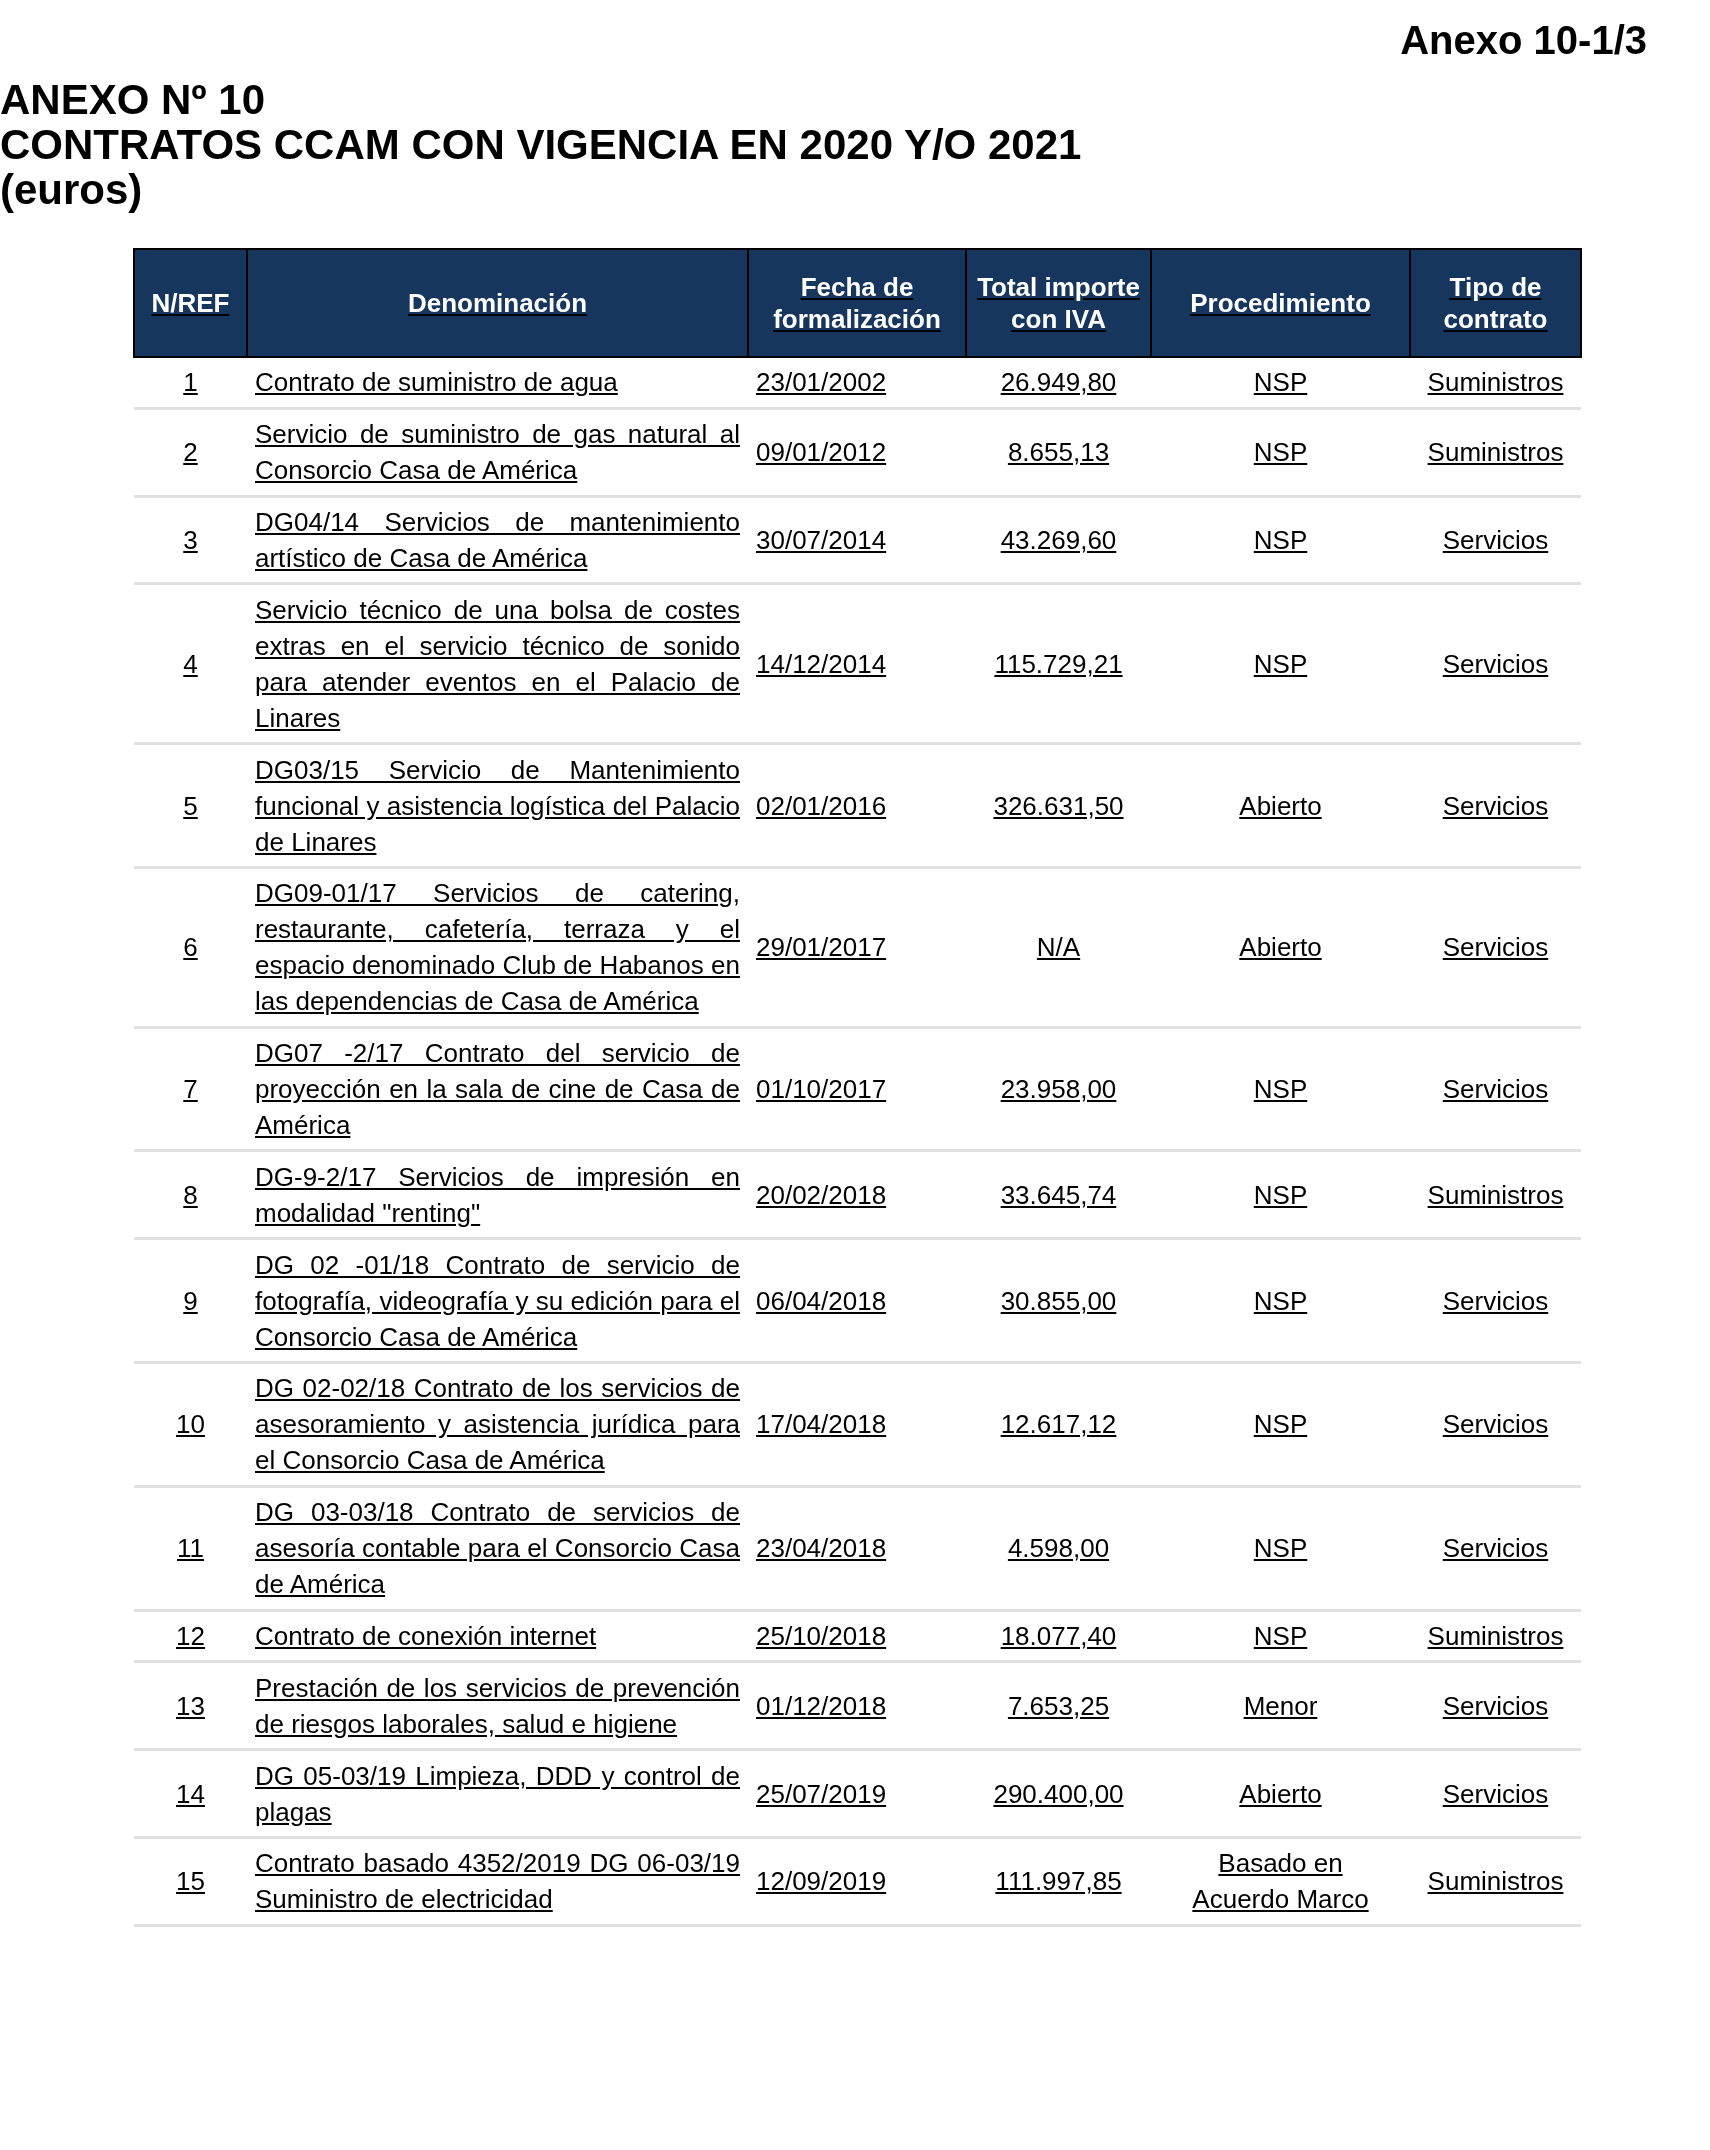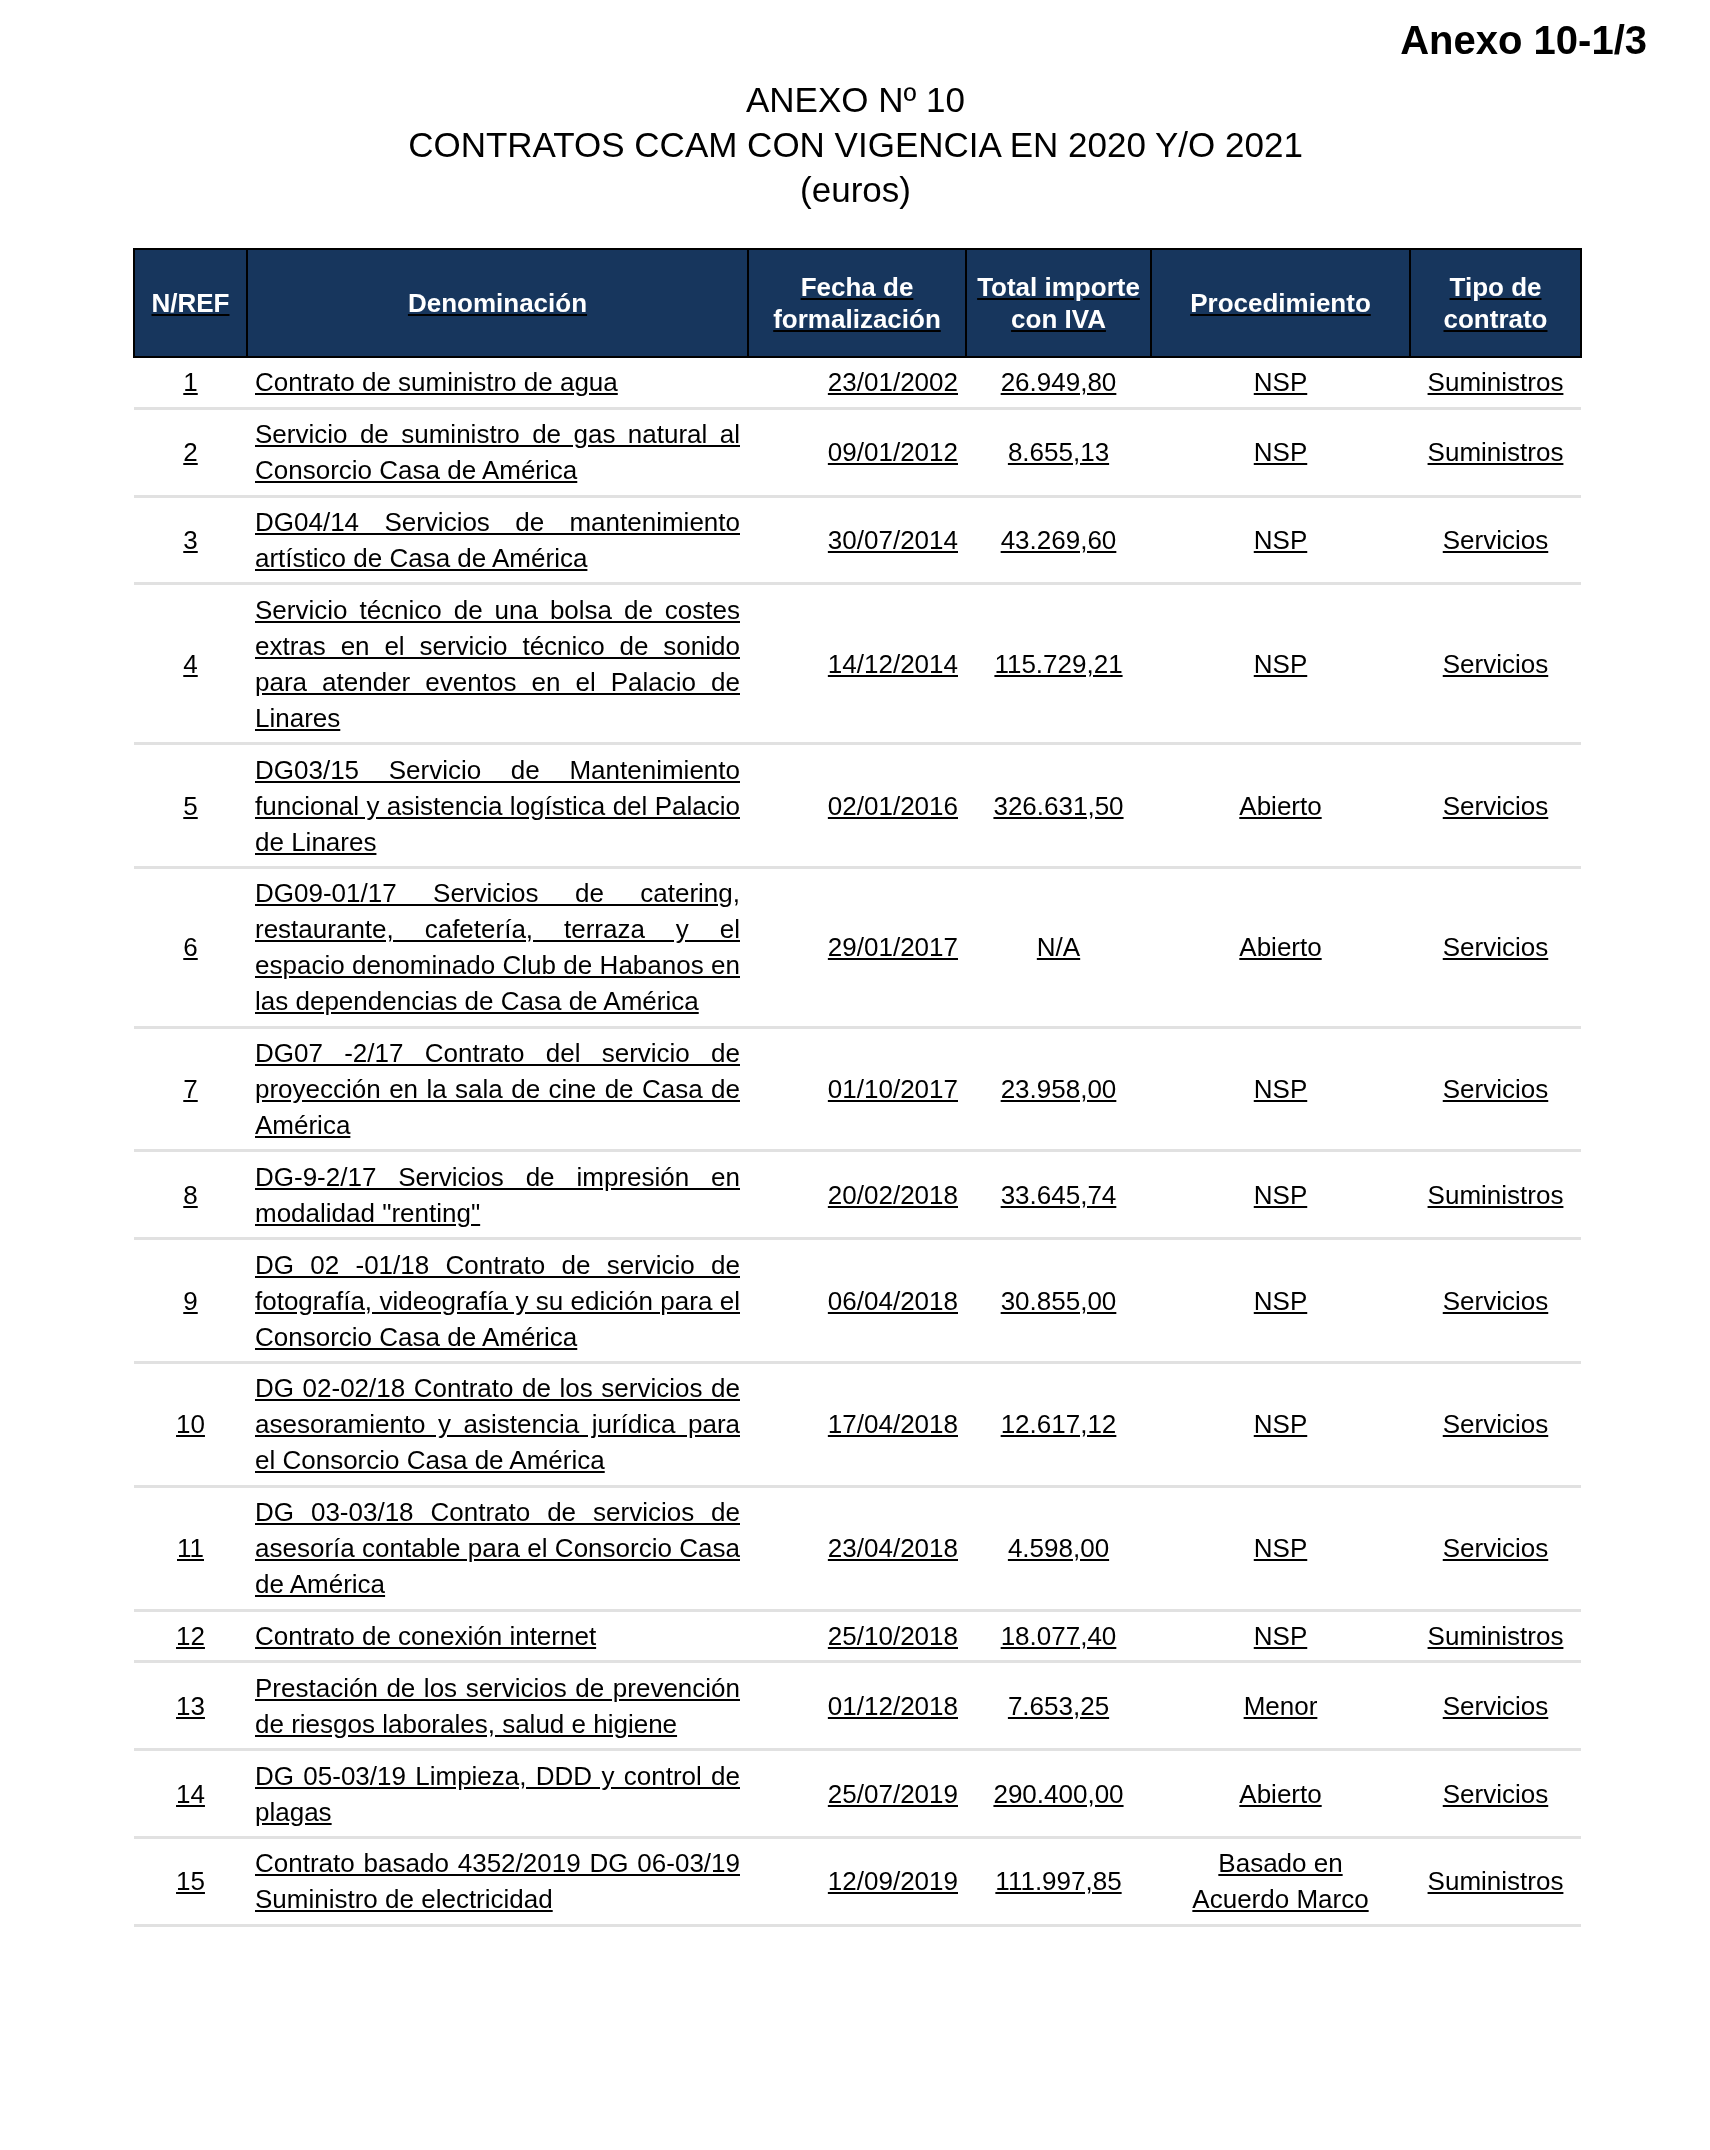--- a/index.html
+++ b/index.html
@@ -23,23 +23,22 @@
     right: 64px;
     font-size: 40px;
     font-weight: bold;
     text-align: right;
   }
   .doc-title {
     position: absolute;
     top: 77px;
     left: 0;
     width: 100%;
-    text-align: center;
-    font-size: 35px;
-    font-weight: normal;
+    font-size: 42px;
+    font-weight: bold;
     line-height: 45px;
   }
   table.contracts {
     position: absolute;
     top: 248px;
     left: 133px;
     width: 1447px;
     border-collapse: collapse;
     table-layout: fixed;
     text-decoration: underline;
@@ -66,21 +65,21 @@
   table.contracts tbody td {
     font-size: 26px;
     line-height: 36px;
     vertical-align: middle;
     padding: 6.4px 8px;
     border-bottom: 3.2px solid #E1E1E1;
     background: #ffffff;
   }
   td.col-ref           { text-align: center; }
   td.col-denominacion  { text-align: justify; text-justify: inter-word; padding: 6.4px 9.7px 6.4px 12px; }
-  td.col-fecha         { text-align: right; }
+  td.col-fecha         { text-align: left; }
   td.col-importe       { text-align: center; padding-right: 9.7px; }
   td.col-procedimiento { text-align: center; white-space: pre-line; }
   td.col-tipo          { text-align: center; }
 </style>
 </head>
 <body>
 
 <div class="page">
 
   <div class="page-ref">Anexo 10-1/3</div>

